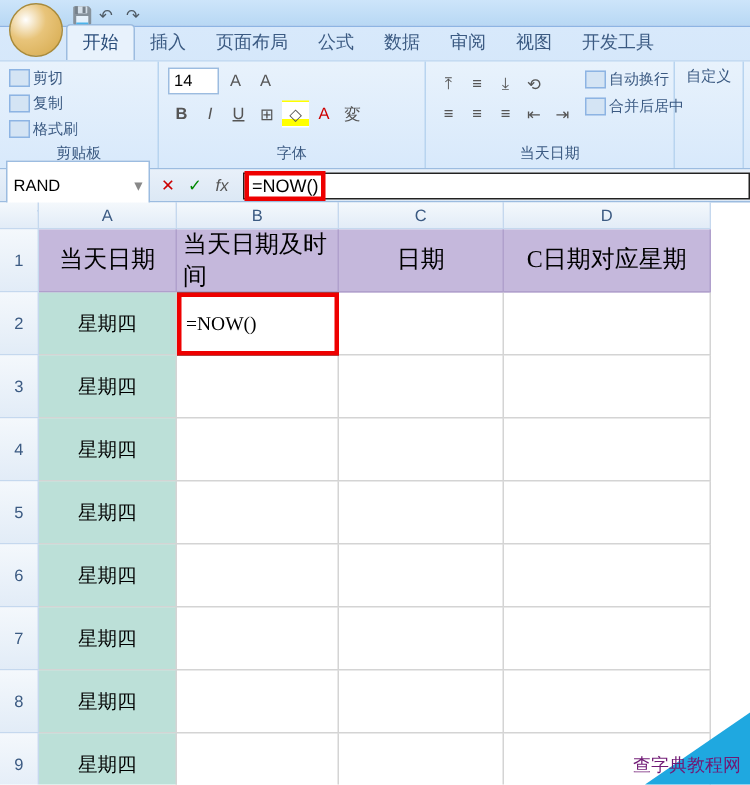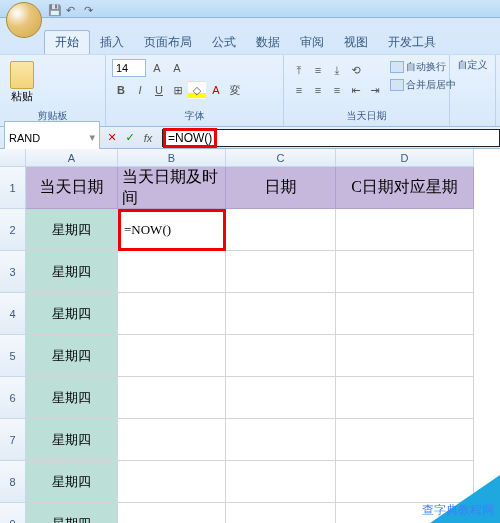--- a/index.html
+++ b/index.html
@@ -2,21 +2,21 @@
 <html><head>
 <meta charset="utf-8">
 <style>
 *{box-sizing:border-box;margin:0;padding:0;font-family:"Microsoft YaHei",SimSun,sans-serif}
 body{width:500px;height:523px;overflow:hidden;background:#fff;font-size:11px}
 .titlebar{height:18px;background:linear-gradient(#cde5fa,#b8d8f4);border-bottom:1px solid #8db4e3}
 .office-btn{position:absolute;top:2px;left:6px;width:36px;height:36px;border-radius:50%;background:radial-gradient(circle at 30% 30%,#fff,#e8c47a 40%,#d4a84a);border:1px solid #a88a3a;z-index:10}
 .qat{position:absolute;top:3px;left:48px;height:14px;display:flex;gap:6px;align-items:center}
 .qat span{width:12px;height:12px;opacity:.6}
 .ribbon{background:linear-gradient(#d8e9fb,#cee3f8);border-bottom:1px solid #9cbce0}
-.tabs{display:flex;height:36px;padding-left:44px;align-items:end}
+.tabs{display:flex;height:22px;padding-left:44px;align-items:end}
 .tab{padding:3px 10px;font-size:12px;color:#3b5a82;cursor:pointer}
 .tab.active{background:#e8f2fc;border:1px solid #9cbce0;border-bottom:none;border-radius:3px 3px 0 0;color:#2a4d7a}
 .ribbon-body{background:linear-gradient(#e8f2fc,#d8e9fb);height:72px;display:flex;border-top:1px solid #c5dbf2}
 .group{border-right:1px solid #b8d4ef;padding:2px 4px;display:flex;flex-direction:column;justify-content:space-between;position:relative}
 .group-label{font-size:10px;color:#3b5a82;text-align:center;padding:1px 0}
 .group-items{display:flex;gap:2px;flex:1;align-items:center}
 .paste-btn{display:flex;flex-direction:column;align-items:center;width:36px}
 .paste-icon{width:24px;height:28px;background:linear-gradient(#fce6a8,#f4d47a);border:1px solid #c4a84a;border-radius:2px}
 .mini-btn{display:flex;align-items:center;gap:2px;font-size:10px;color:#3b5a82;padding:1px 2px;white-space:nowrap}
 .mini-icon{width:14px;height:12px;background:#d4e4f4;border:1px solid #8db4e3}
@@ -36,21 +36,21 @@
 .hdr{background:linear-gradient(#f4f8fc,#e2ecf7);border:1px solid #c5d8ee;border-top:none;border-left:none;display:flex;align-items:center;justify-content:center;font-size:11px;color:#3b5a82}
 .corner{width:26px;height:18px}
 .colA{width:92px}.colB{width:108px}.colC{width:110px}.colD{width:138px}
 .cell{border-right:1px solid #d4d4d4;border-bottom:1px solid #d4d4d4;display:flex;align-items:center;padding:0 4px;font-size:13px;font-family:SimSun;overflow:hidden}
 .row{display:flex}
 .r1{height:42px}.r2{height:42px}.r3,.r4,.r5,.r6,.r7,.r8,.r9{height:42px}
 .header-row .cell{background:#c5b8dc;justify-content:center;font-size:16px;border-right-color:#b0a0cc;border-bottom-color:#b0a0cc}
 .colA-data{background:#bce0d8;justify-content:center}
 .active-cell{border:2px solid #000!important;background:#fff;position:relative;z-index:2}
 .red-box{border:3px solid #e00!important;position:absolute;pointer-events:none;z-index:3}
-.watermark{position:absolute;bottom:4px;right:6px;font-size:12px;color:#3b82f6}
+.watermark{position:absolute;bottom:4px;right:6px;font-size:12px;color:#701a75}
 .corner-tri{position:absolute;bottom:0;right:0;width:0;height:0;border-left:70px solid transparent;border-bottom:48px solid #1fa8e0}
 </style>
 </head>
 <body>
 
 <div class="titlebar"></div>
 <div class="office-btn"></div>
 <div class="qat">
   <span>💾</span>
   <span>↶</span>
@@ -64,23 +64,33 @@
     <div class="tab">页面布局</div>
     <div class="tab">公式</div>
     <div class="tab">数据</div>
     <div class="tab">审阅</div>
     <div class="tab">视图</div>
     <div class="tab">开发工具</div>
   </div>
   <div class="ribbon-body">
     <div class="group" style="width:106px">
       <div class="group-items">
-        <div class="paste-btn">
-          <div class="paste-icon"></div>
-          <span>粘贴</span>
+        <div style="display:flex;flex-direction:column;gap:1px">
+          <div class="mini-btn">
+              <span class="mini-icon"></span>
+              <span>剪切</span>
+            </div>
+          <div class="mini-btn">
+              <span class="mini-icon"></span>
+              <span>复制</span>
+            </div>
+          <div class="mini-btn">
+              <span class="mini-icon"></span>
+              <span>格式刷</span>
+            </div>
         </div>
       </div>
       <div class="group-label">剪贴板</div>
     </div>
     <div class="group" style="width:178px">
       <div style="display:flex;flex-direction:column;gap:2px;padding:2px">
         <div class="font-sel">
           <div class="font-box" style="width:34px">14</div>
           <div class="fg-btn">A</div>
           <div class="fg-btn">A</div>

